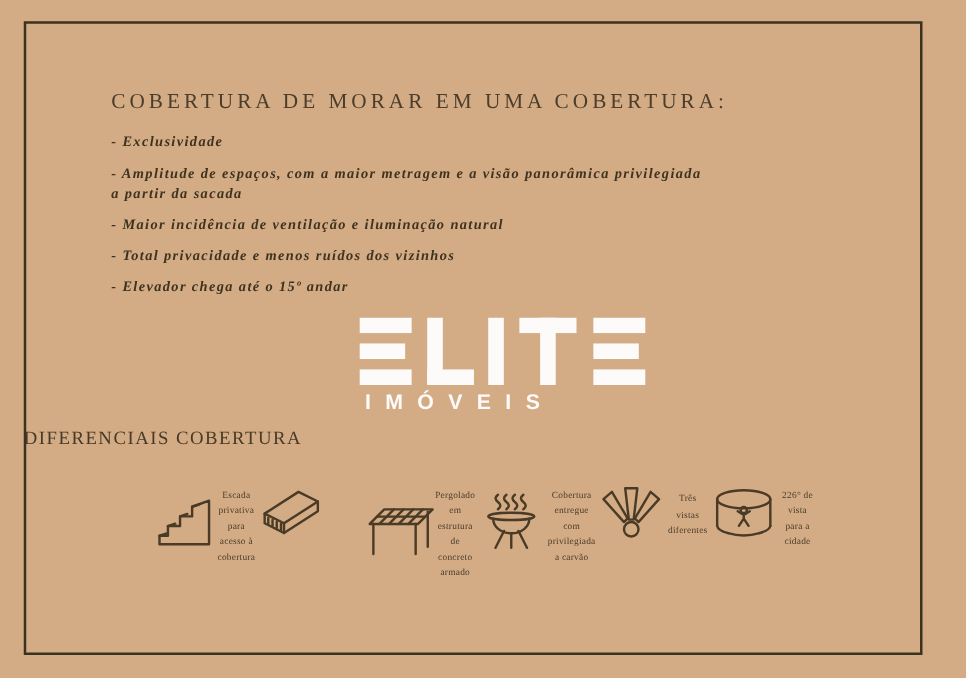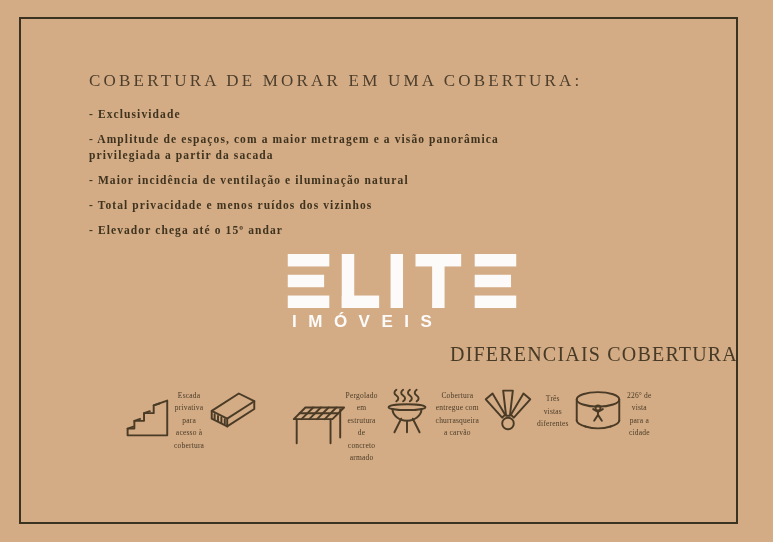--- a/index.html
+++ b/index.html
@@ -14,34 +14,34 @@
   }
   .title{
     position:absolute;left:89px;top:60px;
     font-size:17px;letter-spacing:3.2px;color:#4c3e2b;font-weight:500;
   }
   .advantages{
     position:absolute;left:89px;top:106px;width:478px;
     color:#3e331e;font-weight:bold;font-size:11.5px;letter-spacing:1.1px;
     line-height:16px;
   }
-  .advantages .adv-item{margin-bottom:9px;}
+  .advantages .adv-item{margin-bottom:9px;font-style:italic;}
   .watermark{
     position:absolute;left:282px;top:254px;width:240px;
     text-align:left;color:#ffffff;opacity:0.96;
   }
   .watermark .brand-sub{
     font-family:"Liberation Sans", sans-serif;
     font-weight:bold;font-size:17px;letter-spacing:11.5px;
     margin-top:4px;padding-left:10px;white-space:nowrap;
   }
   .sr-only{position:absolute;width:1px;height:1px;overflow:hidden;clip:rect(0 0 0 0);}
   .section-title{
-    position:absolute;left:19px;top:343px;width:719px;text-align:right;
-    font-size:20px;letter-spacing:1.2px;color:#473a26;
+    position:absolute;left:19px;top:343px;width:719px;text-align:left;
+    font-size:15px;letter-spacing:1.2px;color:#473a26;
   }
   .features{
     position:absolute;left:116px;top:382px;width:536px;
     display:flex;align-items:flex-start;
   }
   .feature{
     flex:1 1 0;display:flex;flex-direction:row;align-items:center;
   }
   .feature .icon{height:52px;display:flex;align-items:center;justify-content:center;}
   .feature svg{stroke:#4a3b26;fill:none;stroke-width:2;stroke-linecap:round;stroke-linejoin:round;}
@@ -123,21 +123,21 @@
 
   <div class="feature">
     <div class="icon">
       <svg width="58" height="50" viewBox="0 0 60 50">
         <path d="M19,15 q4,-3 0,-6 q-4,-3 0,-6 M26,15 q4,-3 0,-6 q-4,-3 0,-6 M33,15 q4,-3 0,-6 q-4,-3 0,-6 M40,15 q4,-3 0,-6 q-4,-3 0,-6"></path>
         <ellipse cx="30" cy="21" rx="19" ry="3"></ellipse>
         <path d="M15,23 a15,12 0 0 0 30,0"></path>
         <path d="M24,33 L17,47 M36,33 L43,47 M30,35 V47"></path>
       </svg>
     </div>
-    <div class="caption">Cobertura entregue com churrasqueira a carvão</div>
+    <div class="caption">Cobertura entregue com privilegiada a carvão</div>
   </div>
 
   <div class="feature">
     <div class="icon">
       <svg width="58" height="50" viewBox="0 0 60 50">
         <circle cx="30" cy="41" r="6"></circle>
         <path d="M28,33 L25,7 L35,7 L32,33 Z"></path>
         <path d="M24,35 L7,16 L14,10 L27,32 Z"></path>
         <path d="M36,35 L53,16 L46,10 L33,32 Z"></path>
       </svg>

